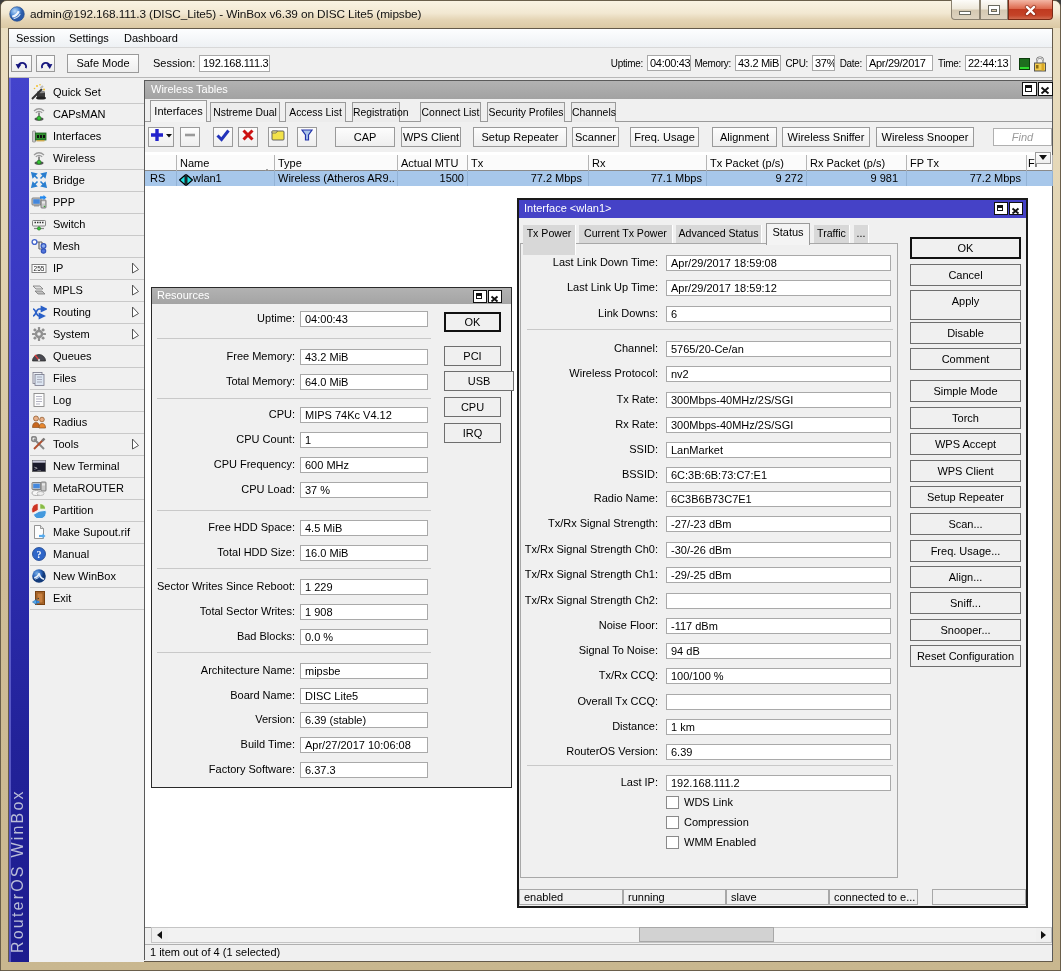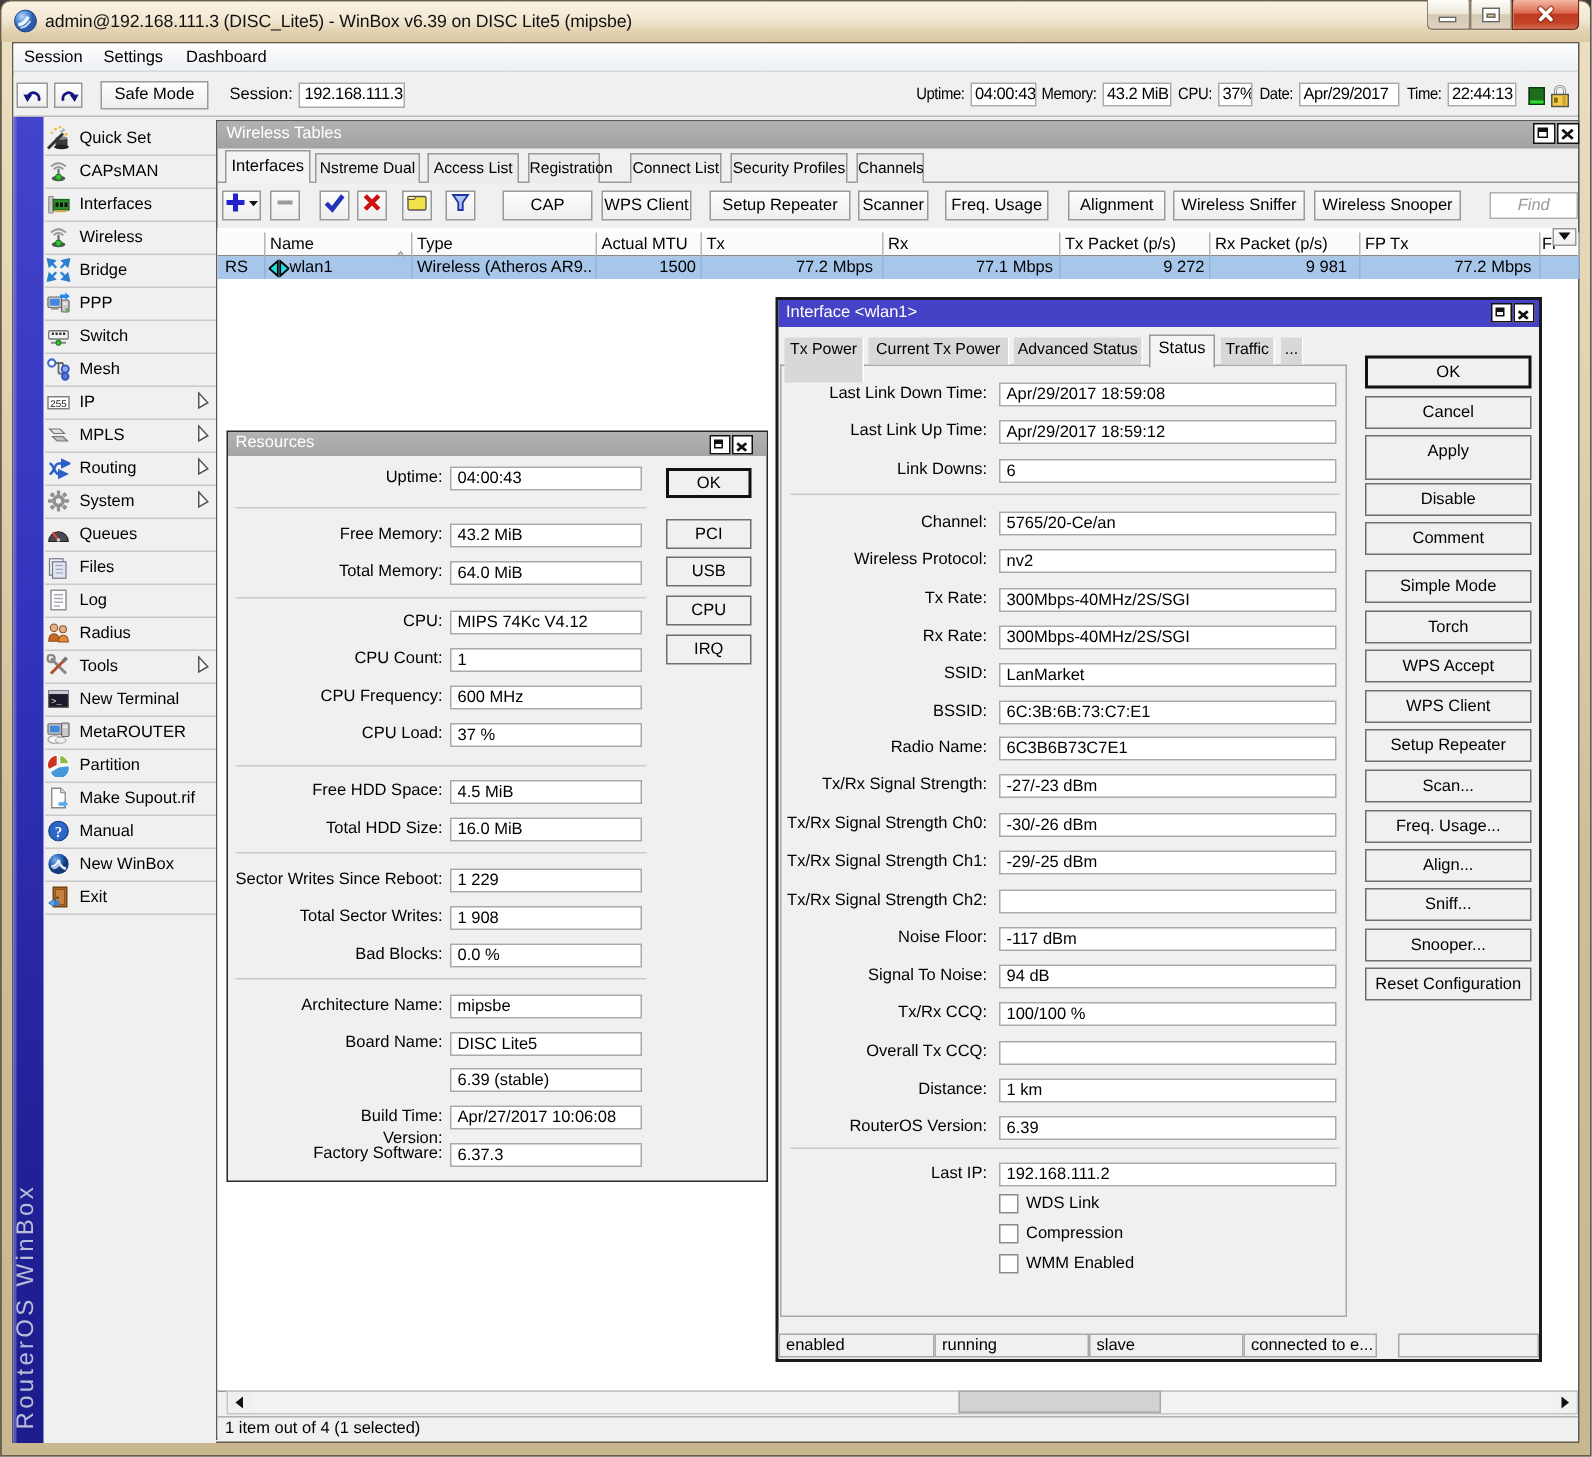--- a/index.html
+++ b/index.html
@@ -464,34 +464,34 @@
 <div class="ab lblr" style="left:155px;top:580px;width:140px;">Sector Writes Since Reboot:</div>
 <div class="ab ibox" style="left:300px;top:579px;width:128px;height:16px;">1 229</div>
 <div class="ab lblr" style="left:155px;top:605px;width:140px;">Total Sector Writes:</div>
 <div class="ab ibox" style="left:300px;top:604px;width:128px;height:16px;">1 908</div>
 <div class="ab lblr" style="left:155px;top:630px;width:140px;">Bad Blocks:</div>
 <div class="ab ibox" style="left:300px;top:629px;width:128px;height:16px;">0.0 %</div>
 <div class="ab lblr" style="left:155px;top:664px;width:140px;">Architecture Name:</div>
 <div class="ab ibox" style="left:300px;top:663px;width:128px;height:16px;">mipsbe</div>
 <div class="ab lblr" style="left:155px;top:689px;width:140px;">Board Name:</div>
 <div class="ab ibox" style="left:300px;top:688px;width:128px;height:16px;">DISC Lite5</div>
-<div class="ab lblr" style="left:155px;top:713px;width:140px;margin-top:40px;">Version:</div>
+<div class="ab lblr" style="left:155px;top:713px;width:140px;">Version:</div>
 <div class="ab ibox" style="left:300px;top:712px;width:128px;height:16px;">6.39 (stable)</div>
 <div class="ab lblr" style="left:155px;top:738px;width:140px;">Build Time:</div>
 <div class="ab ibox" style="left:300px;top:737px;width:128px;height:16px;">Apr/27/2017 10:06:08</div>
 <div class="ab lblr" style="left:155px;top:763px;width:140px;">Factory Software:</div>
 <div class="ab ibox" style="left:300px;top:762px;width:128px;height:16px;">6.37.3</div>
 <div class="ab sep" style="left:157px;top:338px;width:274px;"></div>
 <div class="ab sep" style="left:157px;top:398px;width:274px;"></div>
 <div class="ab sep" style="left:157px;top:510px;width:274px;"></div>
 <div class="ab sep" style="left:157px;top:568px;width:274px;"></div>
 <div class="ab sep" style="left:157px;top:652px;width:274px;"></div>
 <div class="ab btn" style="left:444px;top:312px;width:57px;height:20px;line-height:16px;border:2px solid #111;">OK</div>
 <div class="ab btn" style="left:444px;top:346px;width:57px;height:20px;line-height:18px;">PCI</div>
-<div class="ab btn" style="left:444px;top:371px;width:57px;height:20px;line-height:18px;">USB</div>
+<div class="ab btn" style="left:444px;top:371px;width:70px;height:20px;line-height:18px;">USB</div>
 <div class="ab btn" style="left:444px;top:397px;width:57px;height:20px;line-height:18px;">CPU</div>
 <div class="ab btn" style="left:444px;top:423px;width:57px;height:20px;line-height:18px;">IRQ</div>
 <div class="ab" style="left:517px;top:198px;width:511px;height:710px;background:#f0f0f0;border:2px solid #1a1a1a;"></div>
 <div class="ab" style="left:519px;top:200px;width:507px;height:18px;background:#4542c7;"></div>
 <div class="ab" style="left:524px;top:202px;font-size:11px;color:#fff;">Interface &lt;wlan1&gt;</div>
 <div class="ab" style="left:994px;top:202px;width:14px;height:13px;background:#fff;border:1.5px solid #111;"></div>
 <div class="ab" style="left:997px;top:205px;width:6px;height:6px;border:1.5px solid #111;border-top:3px solid #111;background:#fff;"></div>
 <div class="ab" style="left:1009px;top:202px;width:14px;height:13px;background:#fff;border:1.5px solid #111;"></div>
 <div class="ab" style="left:1009px;top:202px;width:14px;height:13px;text-align:center;"><svg width="10" height="9" style="margin-top:2px;">
       <path d="M1.5 1.5 L7.5 6.5 M7.5 1.5 L1.5 6.5" stroke="#111" stroke-width="1.9"></path>

